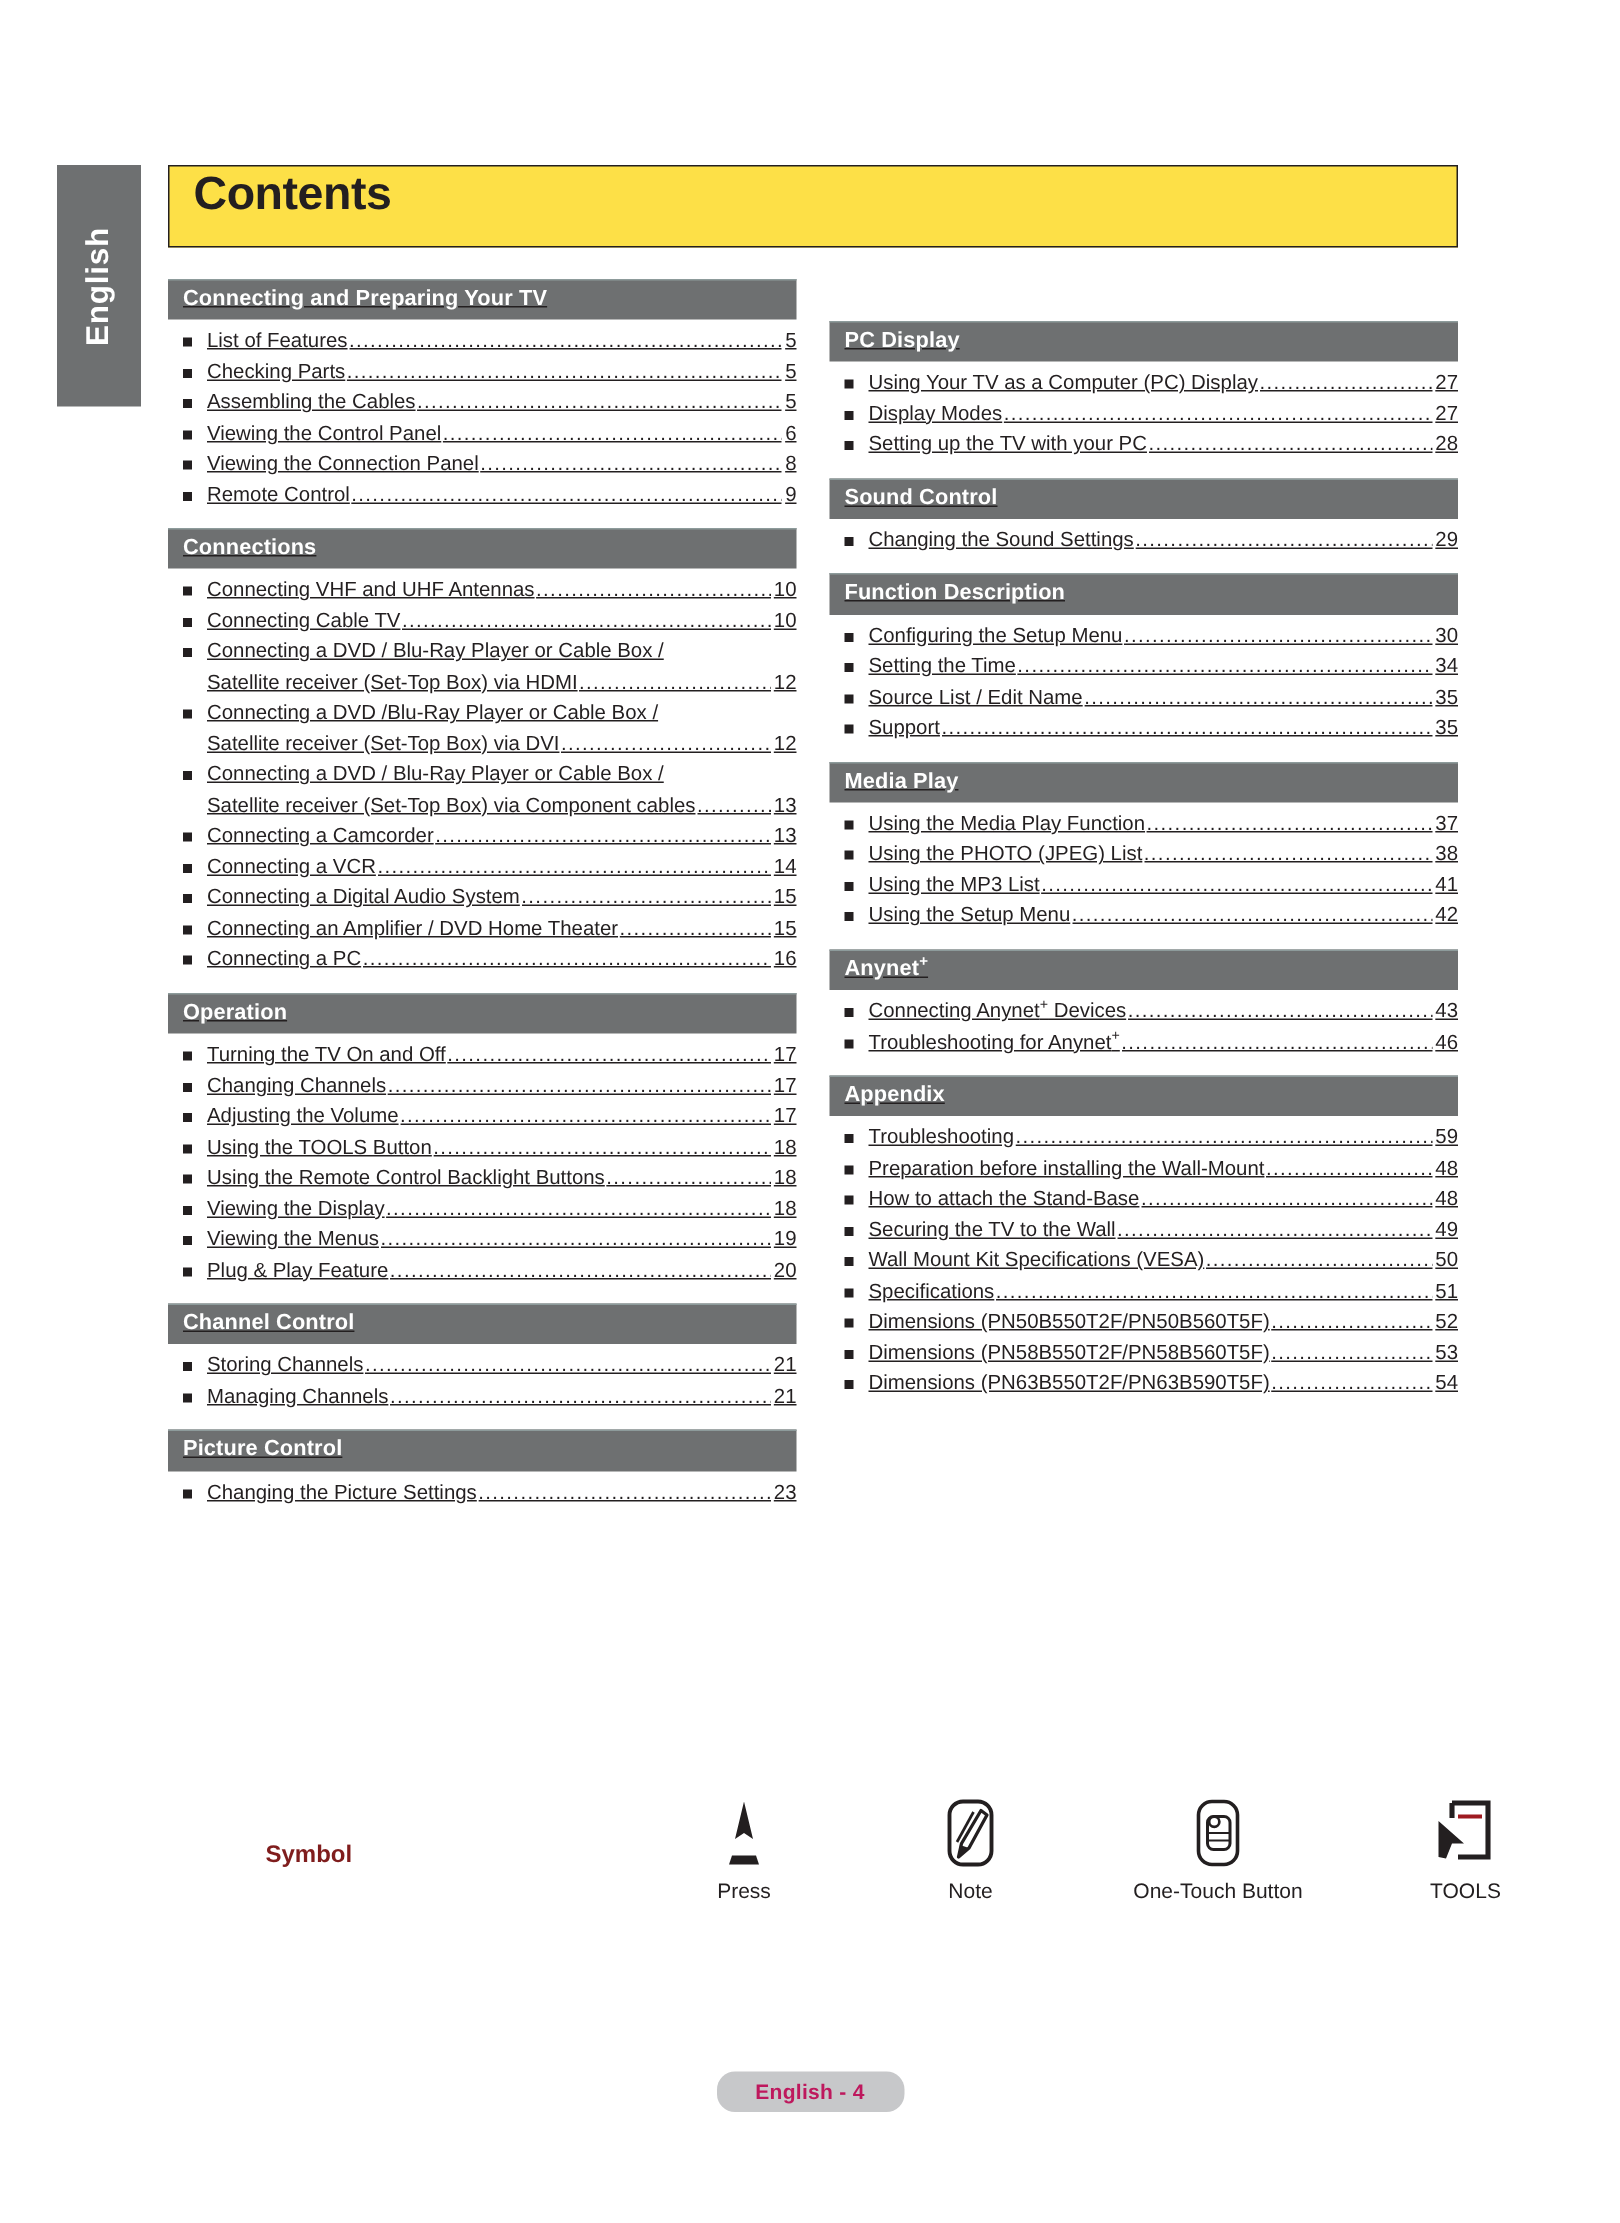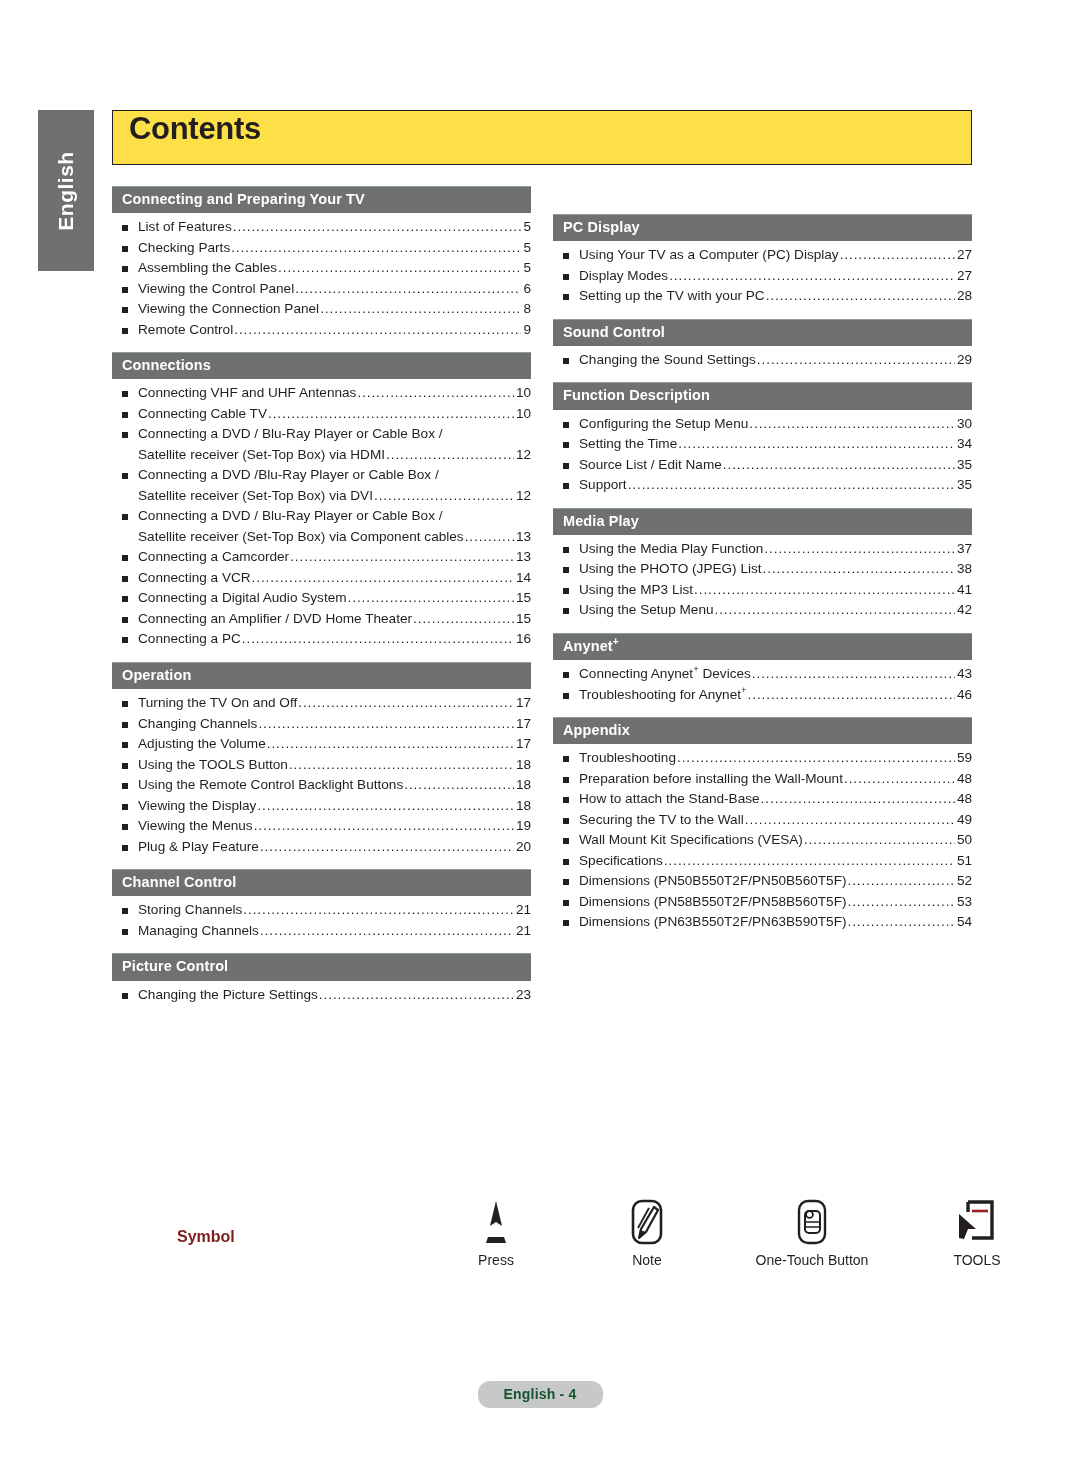--- a/index.html
+++ b/index.html
@@ -52,20 +52,21 @@
   
   #columns {
     position: absolute;
     left: 112px; top: 186px;
     width: 860px;
   }
   .col {
     position: absolute;
     top: 0;
     width: 419px;
+    text-decoration: underline;
   }
   .col.left  { left: 0; }
   .col.right { left: 441px; margin-top: 28px; }
 
   
   .section { margin-bottom: 6px; }
   .section-head {
     background: #6e7071;
     color: #ffffff;
     font-size: 14.5px;
@@ -159,21 +160,21 @@
 
   
   #footer {
     position: absolute;
     left: 0; right: 0;
     top: 1381px;
     display: flex; justify-content: center;
   }
   #footer .pill {
     background: #c7c8ca;
-    color: #14532d;
+    color: #be185d;
     font-size: 14px;
     font-weight: bold;
     border-radius: 12px;
     padding: 5px 26px 6px 26px;
     letter-spacing: .2px;
   }
 </style>
 </head>
 <body>
 

